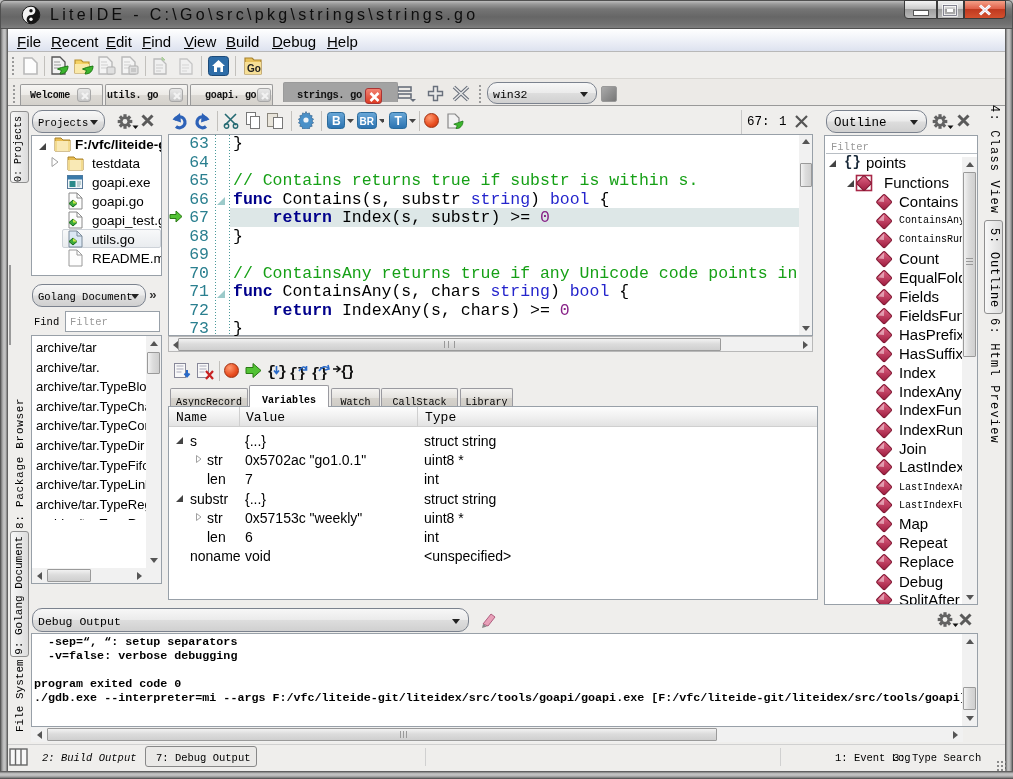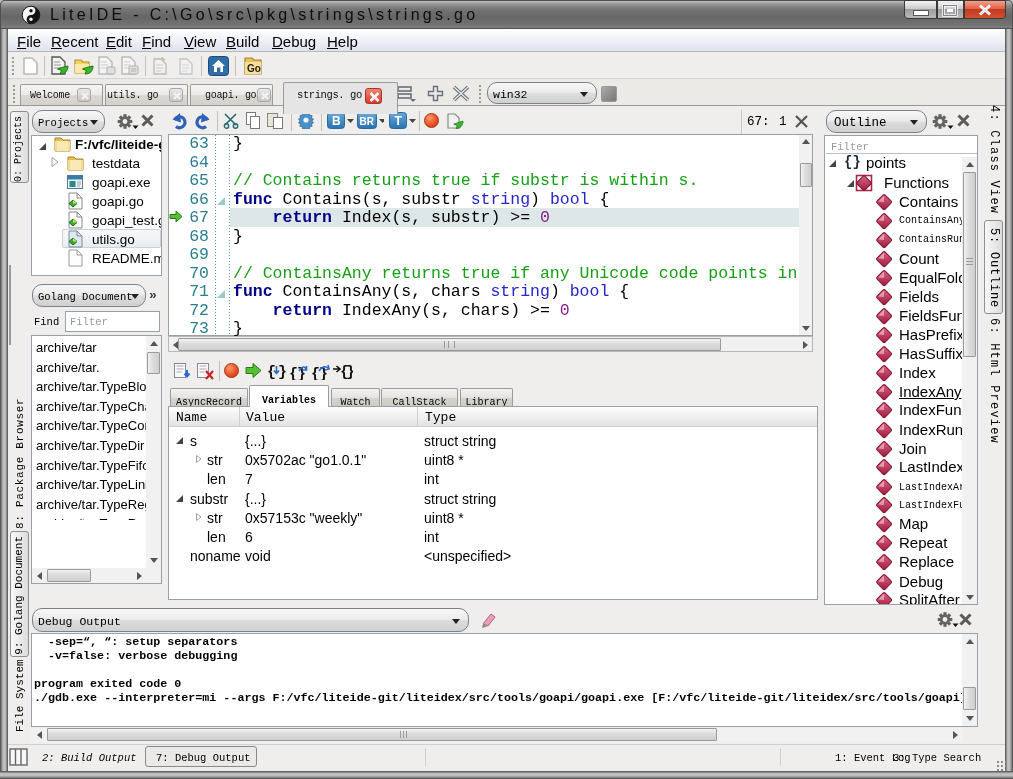--- a/index.html
+++ b/index.html
@@ -23,22 +23,22 @@
 .mitem u{text-decoration:underline;}
 
 #toolbar{left:8px;top:52px;width:997px;height:27px;background:#efeeec;border-bottom:1px solid #d8d6d2;box-sizing:border-box;}
 .tsep{width:1px;background:#c2c0bc;top:3px;height:20px;}
 .dots{width:4px;background-image:radial-gradient(circle,#9a9a9a 1px,transparent 1.2px);background-size:4px 4px;}
 
 #tabbar{left:8px;top:79px;width:997px;height:28px;background:#eceae7;}
 #tabline{left:8px;top:105px;width:997px;height:1px;background:#999;}
 .tab{top:84px;height:21px;border:1px solid #9a9a9a;border-bottom:none;border-radius:2px 2px 0 0;
  background:linear-gradient(180deg,#f6f5f3 0%,#eceae6 50%,#dcd9d4 51%,#d4d1cb 100%);box-sizing:border-box;}
-.tab.active{top:82px;height:32px;background:#e5e5e5;z-index:5;}
-.tablbl{font-size:10px;font-weight:normal;color:#111;font-family:"Liberation Mono",monospace;position:absolute;top:5px;letter-spacing:-0.3px;white-space:pre;}
+.tab.active{top:82px;height:20px;background:#a3a3a3;z-index:5;}
+.tablbl{font-size:10px;font-weight:bold;color:#111;font-family:"Liberation Mono",monospace;position:absolute;top:5px;letter-spacing:-0.3px;white-space:pre;}
 .tab.active .tablbl{top:5px;}
 .tclose{position:absolute;width:14px;height:14px;border-radius:3px;top:3px;
  background:linear-gradient(180deg,#e9e9e9,#c6c6c6);border:1px solid #a8a8a8;box-sizing:border-box;}
 .tab.active .tclose{top:5px;background:linear-gradient(180deg,#f28373,#dd3b22);border:1px solid #a33;}
 .tclose svg{position:absolute;left:2px;top:2px;}
 
 .white{background:#fff;border:1px solid #98a0a8;box-sizing:border-box;}
 .combo{border:1px solid #7b828e;border-radius:10px;background:linear-gradient(180deg,#f7f7f7 0%,#ebebeb 48%,#dddddd 52%,#d0d0d0 100%);box-sizing:border-box;}
 .combo .ct{position:absolute;left:5px;top:6px;font-size:10.5px;color:#000;font-family:"Liberation Mono",monospace;white-space:pre;}
 .carrow{position:absolute;width:0;height:0;border-left:4px solid transparent;border-right:4px solid transparent;border-top:5px solid #222;}
@@ -648,21 +648,21 @@
 <div class="ot sans" style="left:74px;top:192px;">HasSuffix</div>
 <svg style="position:absolute;left:50px;top:211px;" width="19" height="19">
         <rect x="3.4" y="3.4" width="11.4" height="11.4" rx="1.6" transform="rotate(45 9.1 9.1)" fill="url(#dg)" stroke="#7e1530" stroke-width="1"></rect>
         <path d="M9.1 2.6 L3.2 8.5 L9 9 Z" fill="rgba(255,255,255,0.45)"></path>
       </svg>
 <div class="ot sans" style="left:74px;top:211px;">Index</div>
 <svg style="position:absolute;left:50px;top:230px;" width="19" height="19">
         <rect x="3.4" y="3.4" width="11.4" height="11.4" rx="1.6" transform="rotate(45 9.1 9.1)" fill="url(#dg)" stroke="#7e1530" stroke-width="1"></rect>
         <path d="M9.1 2.6 L3.2 8.5 L9 9 Z" fill="rgba(255,255,255,0.45)"></path>
       </svg>
-<div class="ot sans" style="left:74px;top:230px;text-decoration:underline;">IndexAny</div>
+<div class="ot sans" style="left:74px;top:230px;">IndexAny</div>
 <svg style="position:absolute;left:50px;top:248px;" width="19" height="19">
         <rect x="3.4" y="3.4" width="11.4" height="11.4" rx="1.6" transform="rotate(45 9.1 9.1)" fill="url(#dg)" stroke="#7e1530" stroke-width="1"></rect>
         <path d="M9.1 2.6 L3.2 8.5 L9 9 Z" fill="rgba(255,255,255,0.45)"></path>
       </svg>
 <div class="ot sans" style="left:74px;top:248px;">IndexFunc</div>
 <svg style="position:absolute;left:50px;top:268px;" width="19" height="19">
         <rect x="3.4" y="3.4" width="11.4" height="11.4" rx="1.6" transform="rotate(45 9.1 9.1)" fill="url(#dg)" stroke="#7e1530" stroke-width="1"></rect>
         <path d="M9.1 2.6 L3.2 8.5 L9 9 Z" fill="rgba(255,255,255,0.45)"></path>
       </svg>
 <div class="ot sans" style="left:74px;top:268px;">IndexRune</div>

